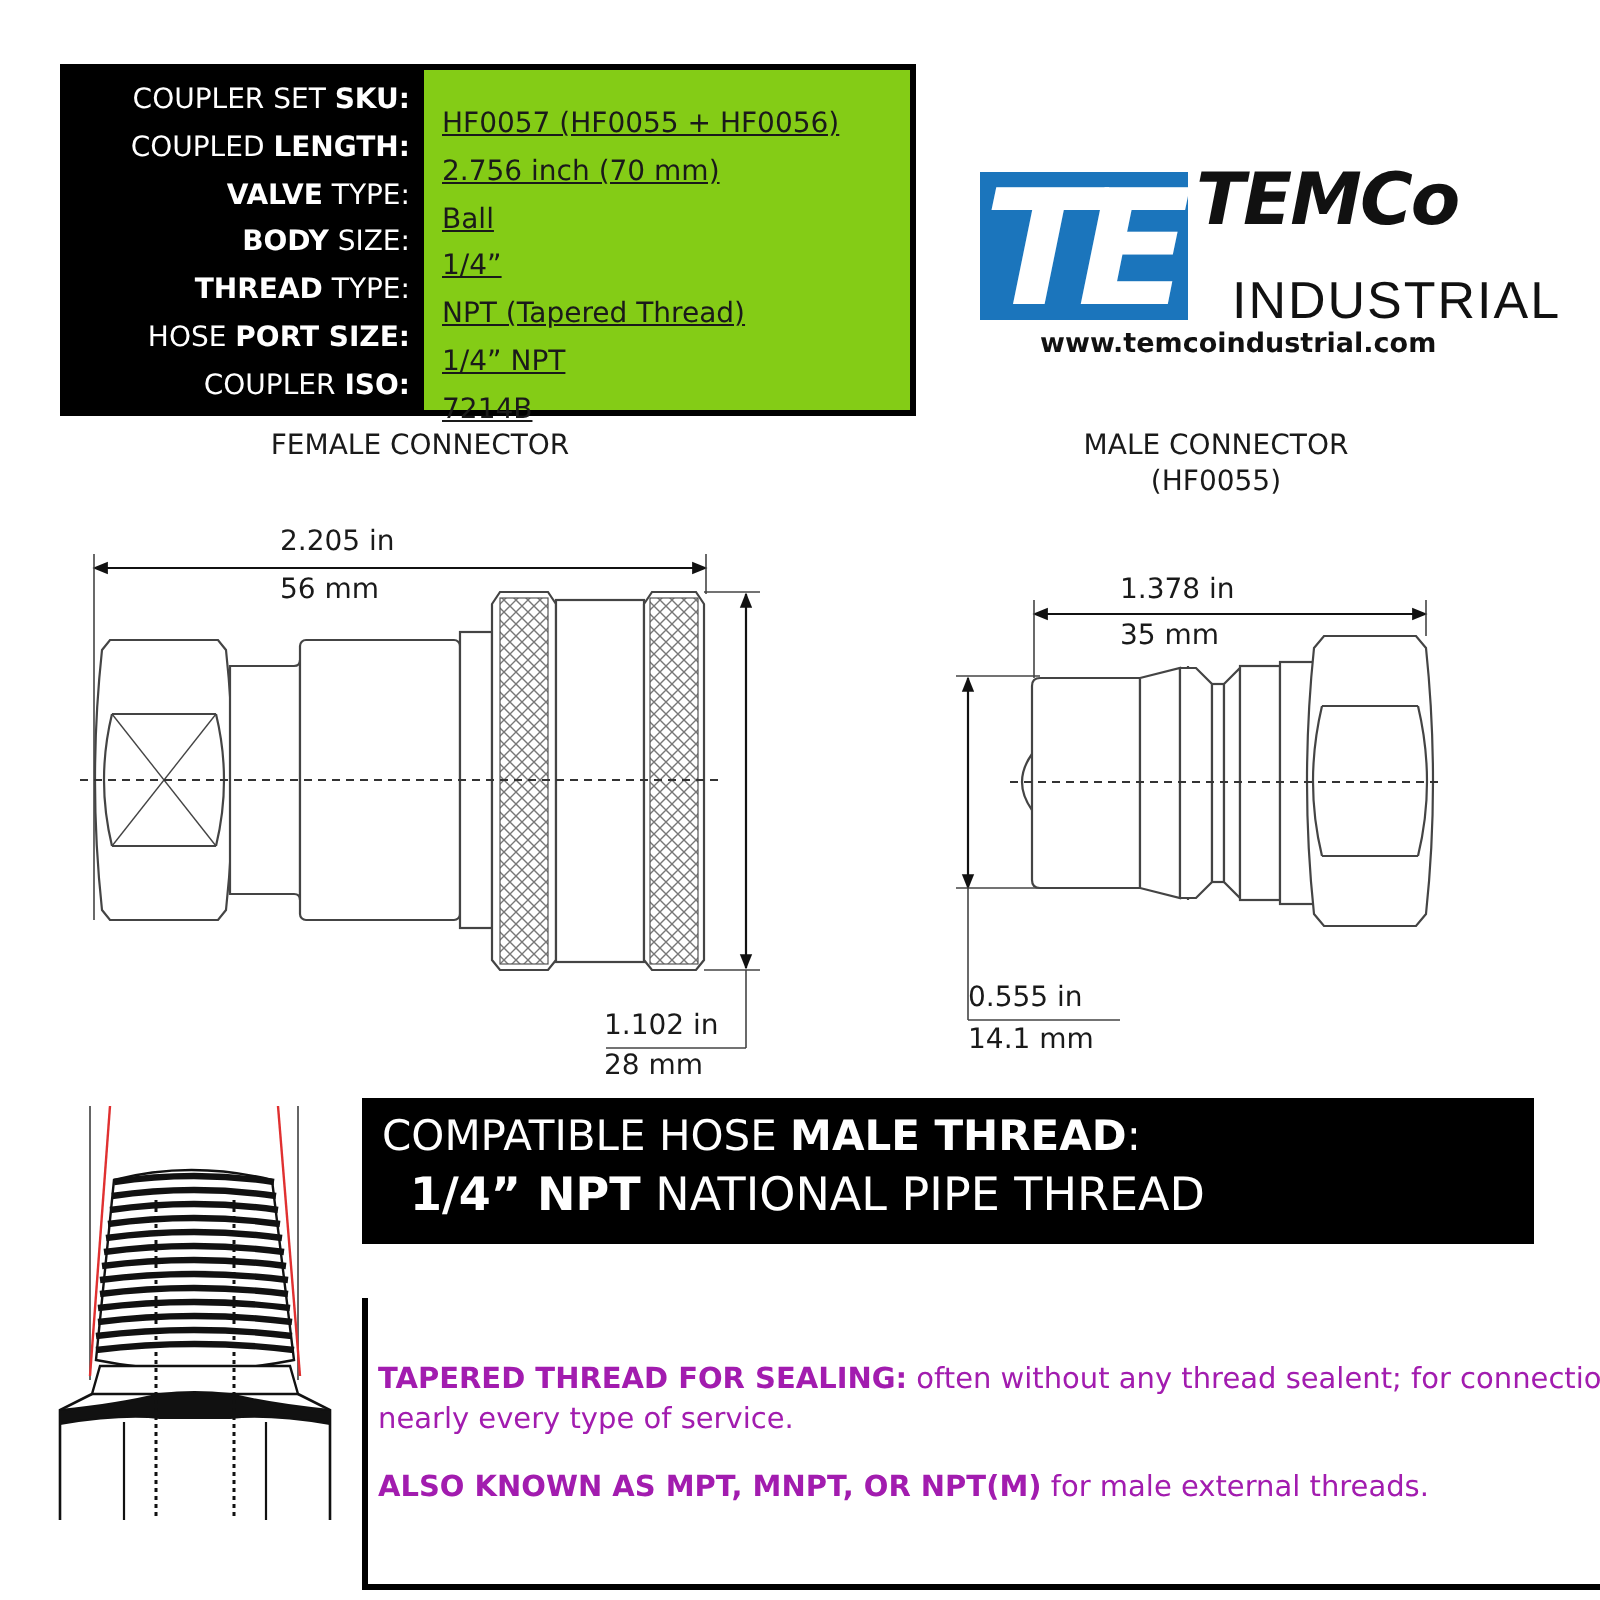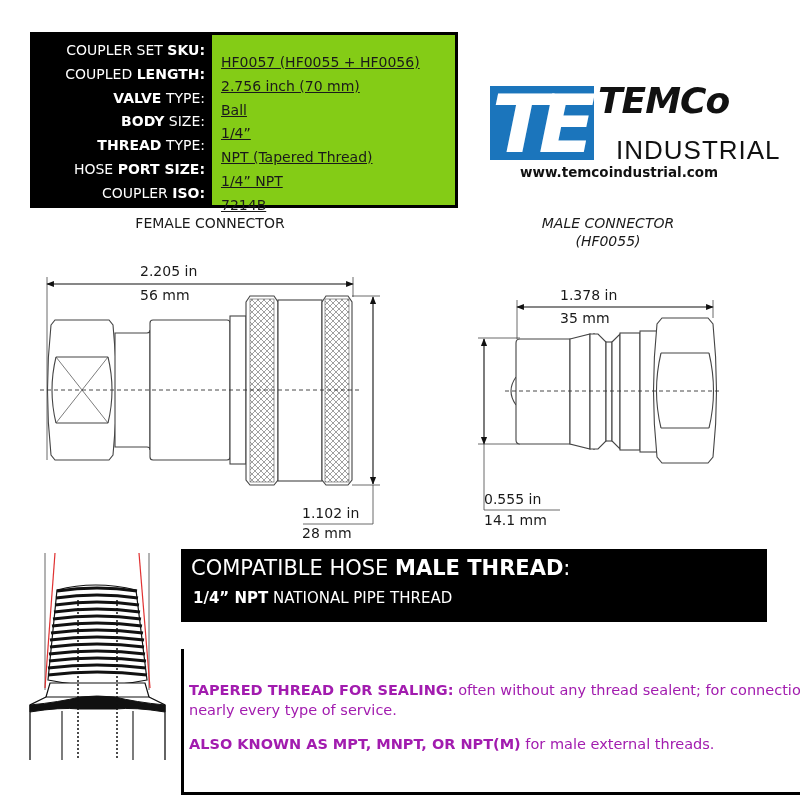--- a/index.html
+++ b/index.html
@@ -47,21 +47,21 @@
   .dim-label { position: absolute; font-size: 14px; color: #1a1a1a; text-align: left; white-space: nowrap; }
 
   svg.drawing { position: absolute; left: 0; top: 0; }
 
   
   .thread-header {
     position: absolute; left: 181px; top: 549px; width: 586px; height: 73px;
     background: #000; color: #fff; padding: 4px 0 0 10px;
   }
   .thread-line1 { font-size: 21px; line-height: 30px; white-space: nowrap; }
-  .thread-line2 { font-size: 15px; line-height: 30px; white-space: nowrap; padding-left: 2px; }
+  .thread-line2 { font-size: 23px; line-height: 30px; white-space: nowrap; padding-left: 2px; margin-left: 12px; }
   .thread-header b { font-weight: bold; }
   .thread-body {
     position: absolute; left: 181px; top: 621px; width: 706px; height: 146px;
     border: 3px solid #000; border-top: none; background: #fff;
     padding: 31px 0 0 5px; font-size: 14.5px; line-height: 20px; color: #a21caf; margin-top: 28px;
   }
   .thread-body p { margin-bottom: 14px; }
   .thread-body b { font-weight: bold; }
 </style>
 </head>
@@ -93,21 +93,21 @@
     <span>TE</span>
   </div>
   <div class="logo-temco">TEMCo</div>
   <div class="logo-industrial">INDUSTRIAL</div>
   <div class="logo-url">www.temcoindustrial.com</div>
 </div>
 
 <div class="caption" style="left:100px; top:214px; width:220px;">
   <div>FEMALE CONNECTOR</div>
 </div>
-<div class="caption" style="left:508px; top:214px; width:200px;font-style:italic;">
+<div class="caption" style="left:508px; top:214px; width:200px;">
   <div>MALE CONNECTOR</div>
   <div>(HF0055)</div>
 </div>
 
 <div class="dim-label" style="left:140px; top:263px; width:120px;">2.205 in</div>
 <div class="dim-label" style="left:140px; top:287px; width:120px;">56 mm</div>
 <div class="dim-label" style="left:302px; top:505px; width:70px;">1.102 in</div>
 <div class="dim-label" style="left:302px; top:525px; width:70px;">28 mm</div>
 
 <div class="dim-label" style="left:560px; top:287px; width:100px;">1.378 in</div>

